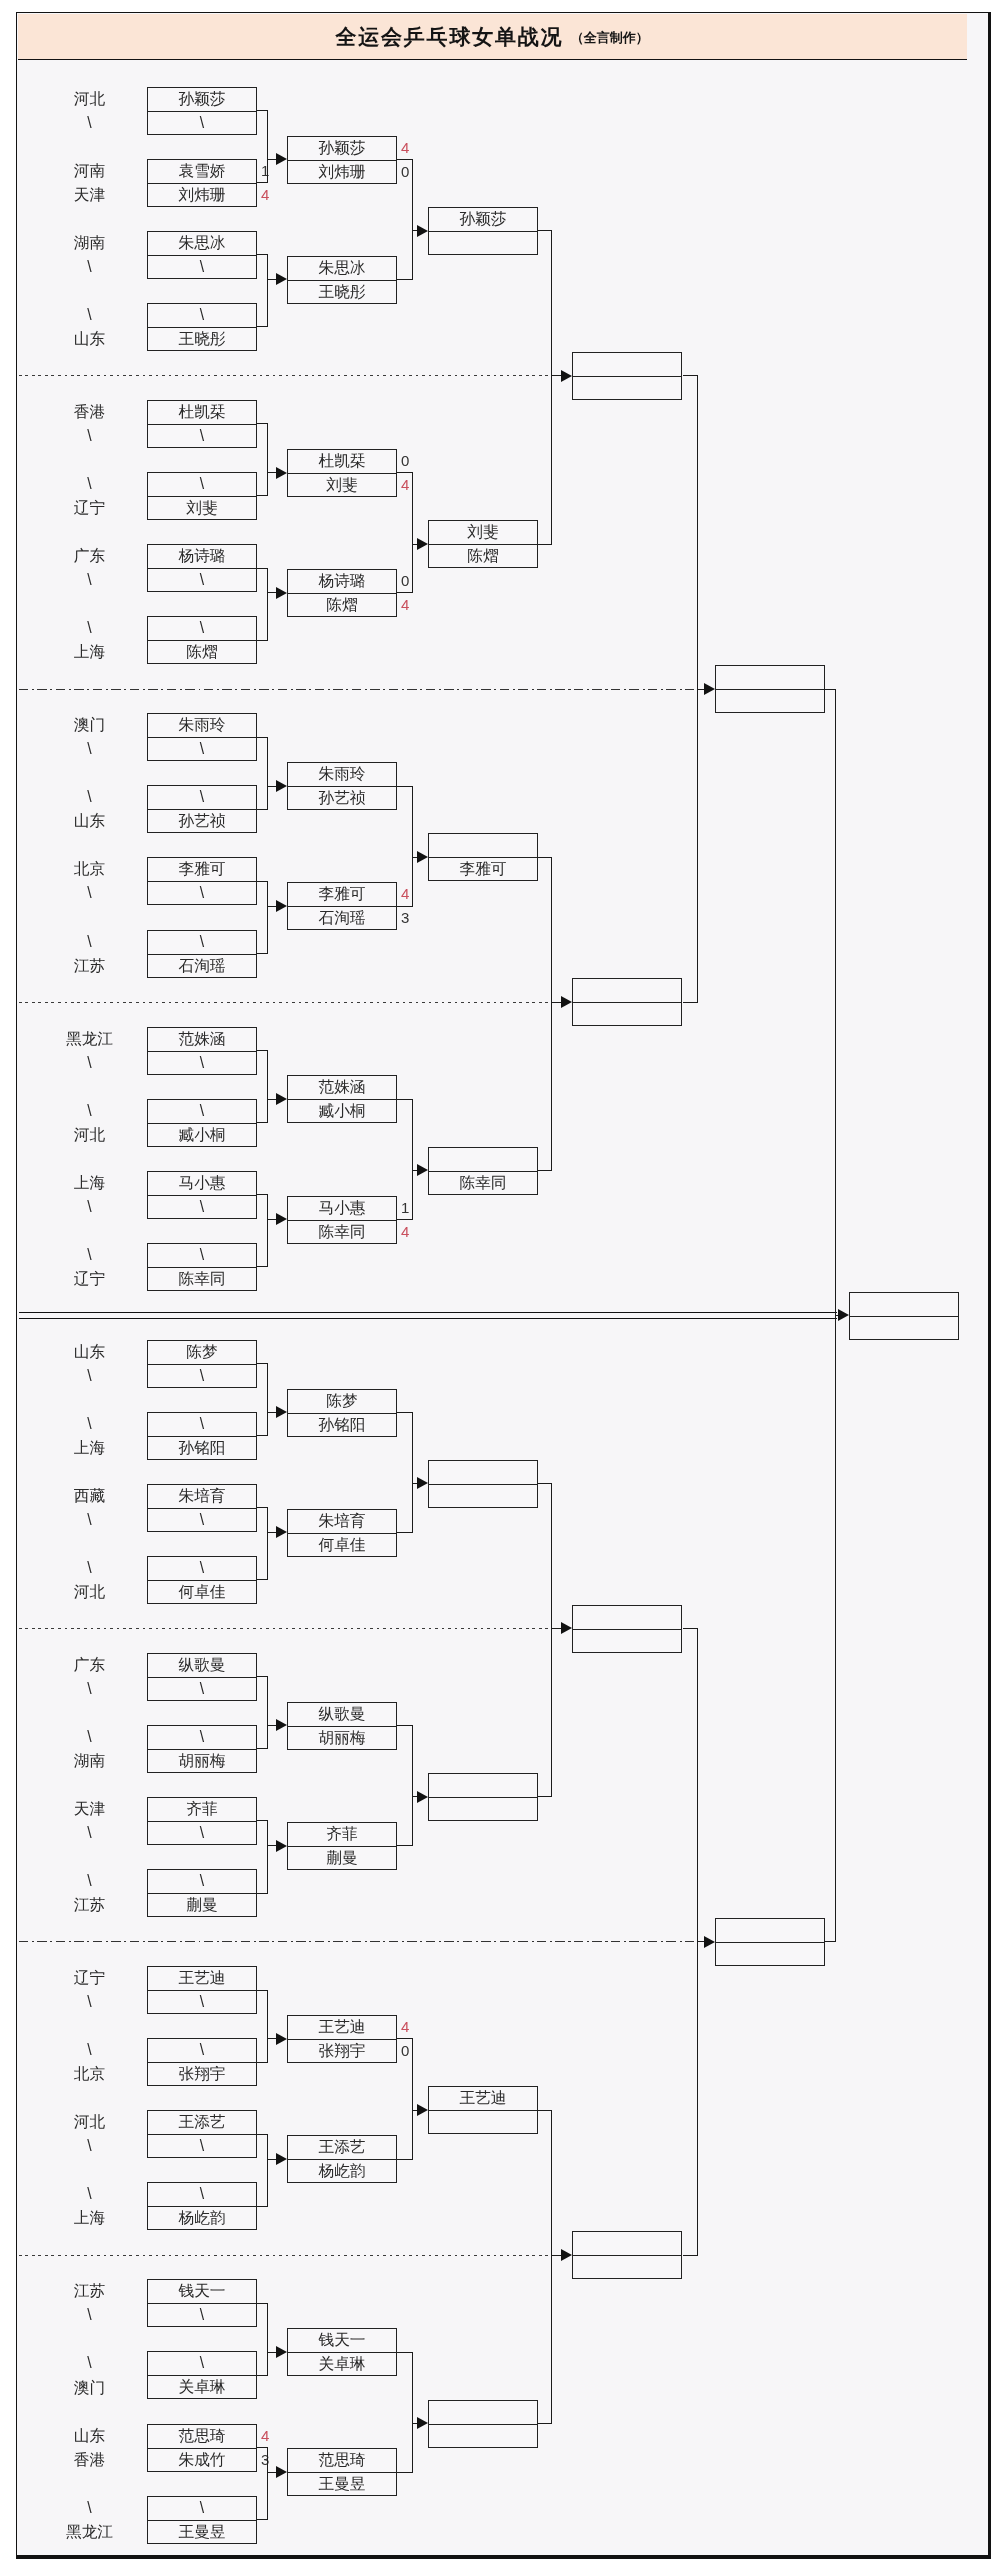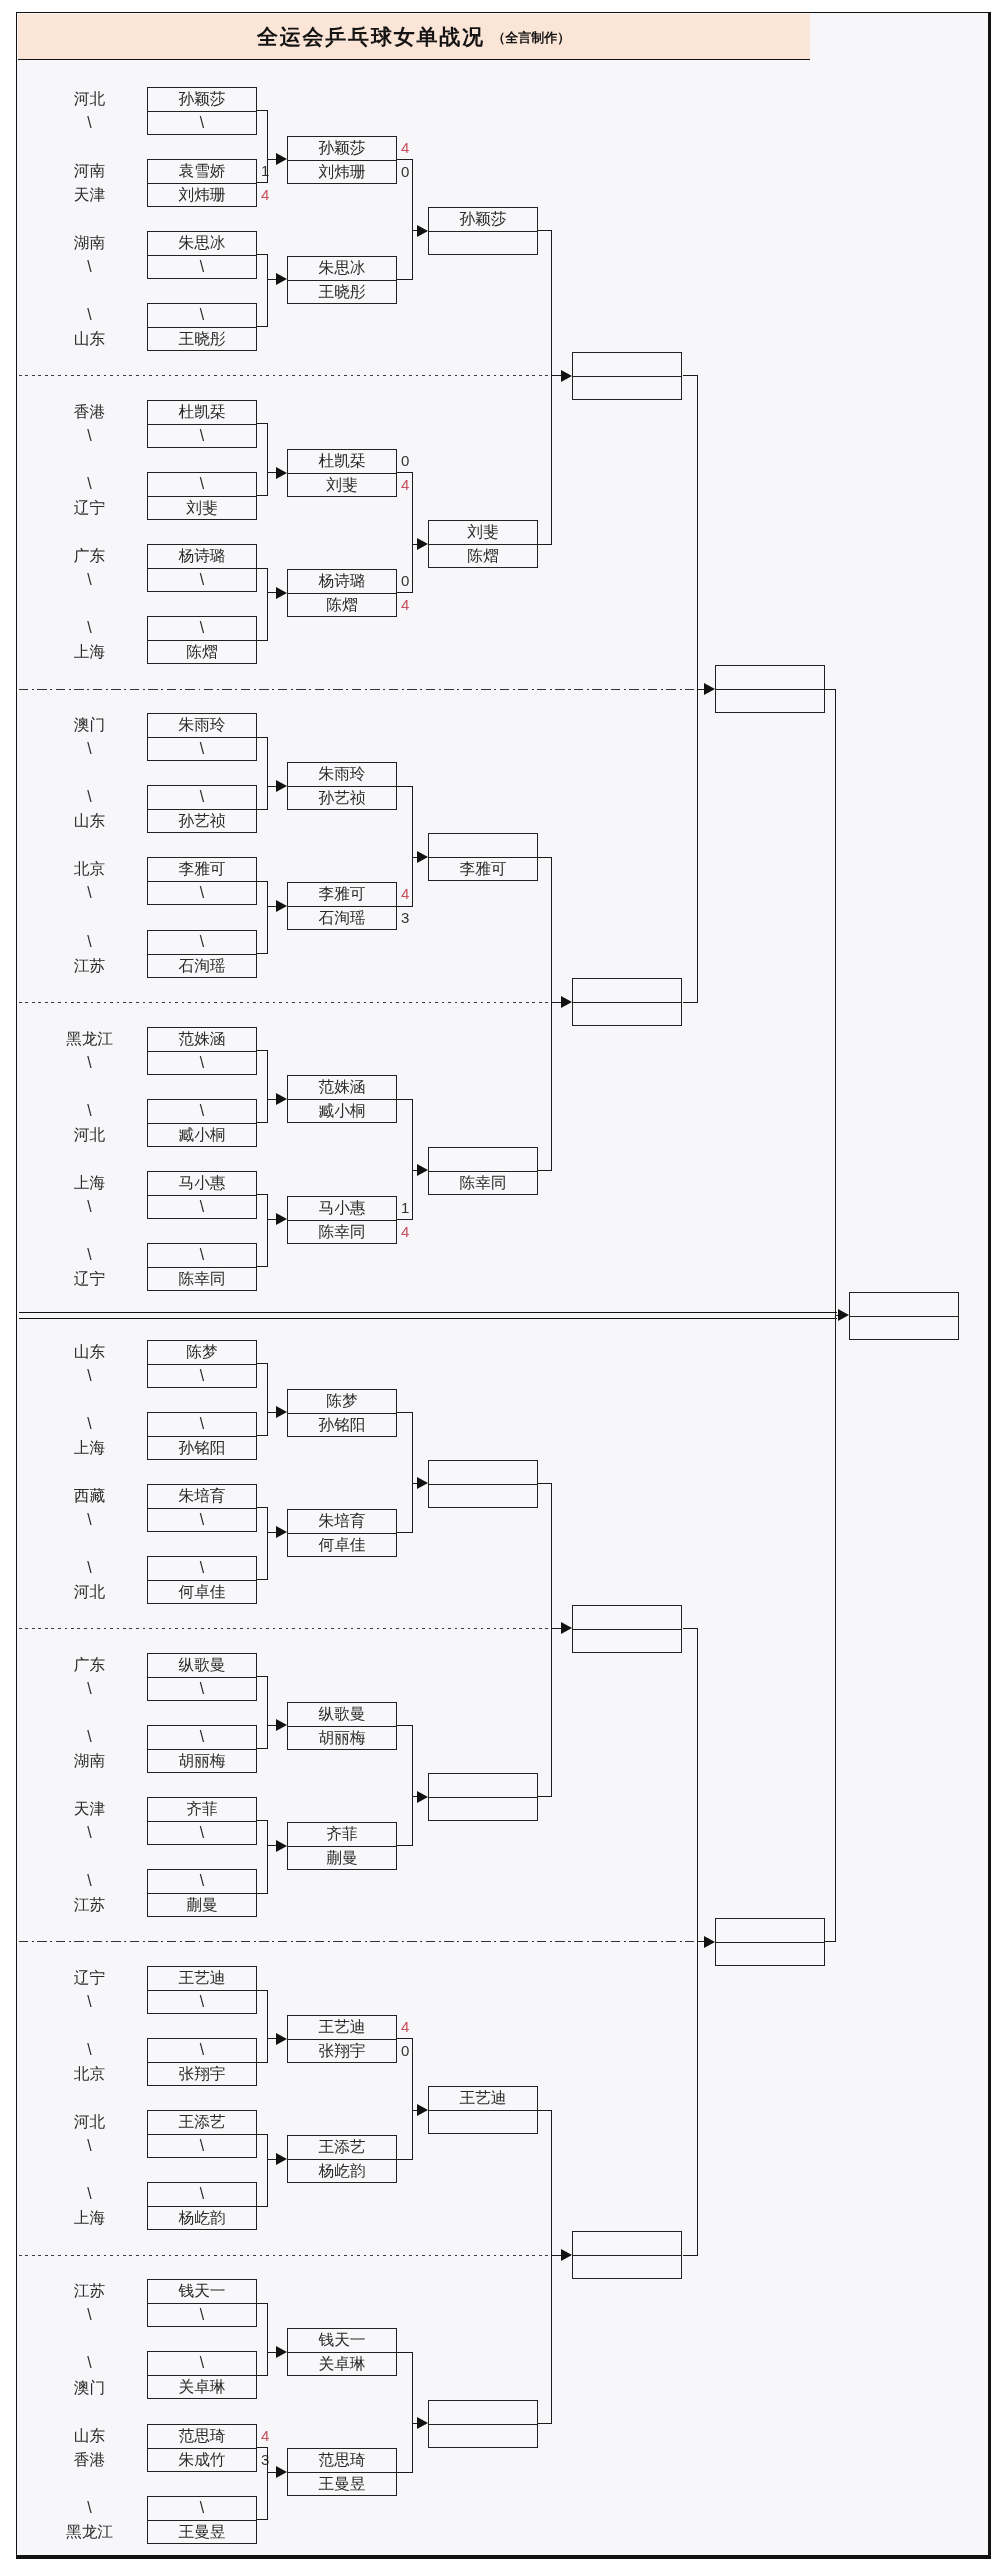--- a/index.html
+++ b/index.html
@@ -1,20 +1,20 @@
 <!DOCTYPE html>
 <html style="font-size:15px"><head>
 <meta charset="utf-8">
 <style>
   html,body{margin:0;padding:0;background:#ffffff;}
   #page{position:relative;width:1005px;height:2576px;background:#ffffff;
         font-family:"Liberation Sans","DejaVu Sans",sans-serif;color:#222;overflow:hidden;}
   #frame{position:absolute;left:15.7px;top:12px;width:975px;height:2547px;box-sizing:border-box;
          border:1.8px solid #121212;border-right-width:3.2px;border-bottom-width:4.2px;background:#f7f6f8;}
-  #titlebar{position:absolute;left:17.6px;top:14px;width:792px;height:46px;background:#fbe5d6;
+  #titlebar{position:absolute;left:17.6px;top:14px;width:949px;height:46px;background:#fbe5d6;
             border-bottom:1.8px solid #121212;display:flex;align-items:center;justify-content:center;gap:7.4px;box-sizing:border-box;}
   #title-main{font-size:21px;font-weight:bold;letter-spacing:1.8px;color:#141414;}
   #title-credit{font-size:13px;font-weight:bold;color:#141414;padding-top:2.8px;}
   .match{position:absolute;width:110px;height:48px;box-sizing:border-box;
          border:1.5px solid #222;background:#f8f7f9;}
   .match .row{height:22.5px;line-height:22.5px;text-align:center;font-size:15.7px;
               color:#2a2a2a;overflow:hidden;white-space:nowrap;}
   .match .row + .row{border-top:1.5px solid #222;}
   .lbl{position:absolute;left:48px;width:83px;height:24px;line-height:24px;text-align:center;
        font-size:15.7px;color:#2a2a2a;white-space:nowrap;}

